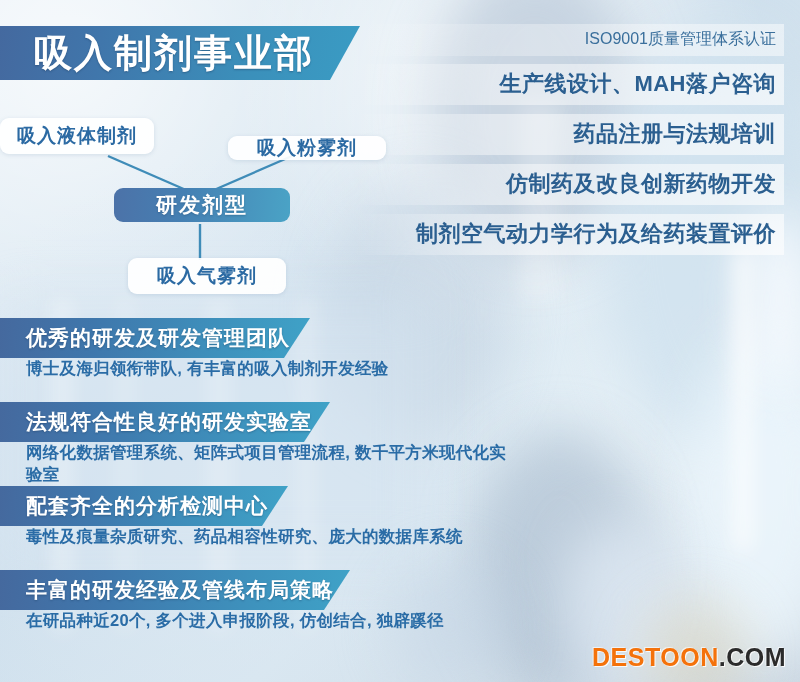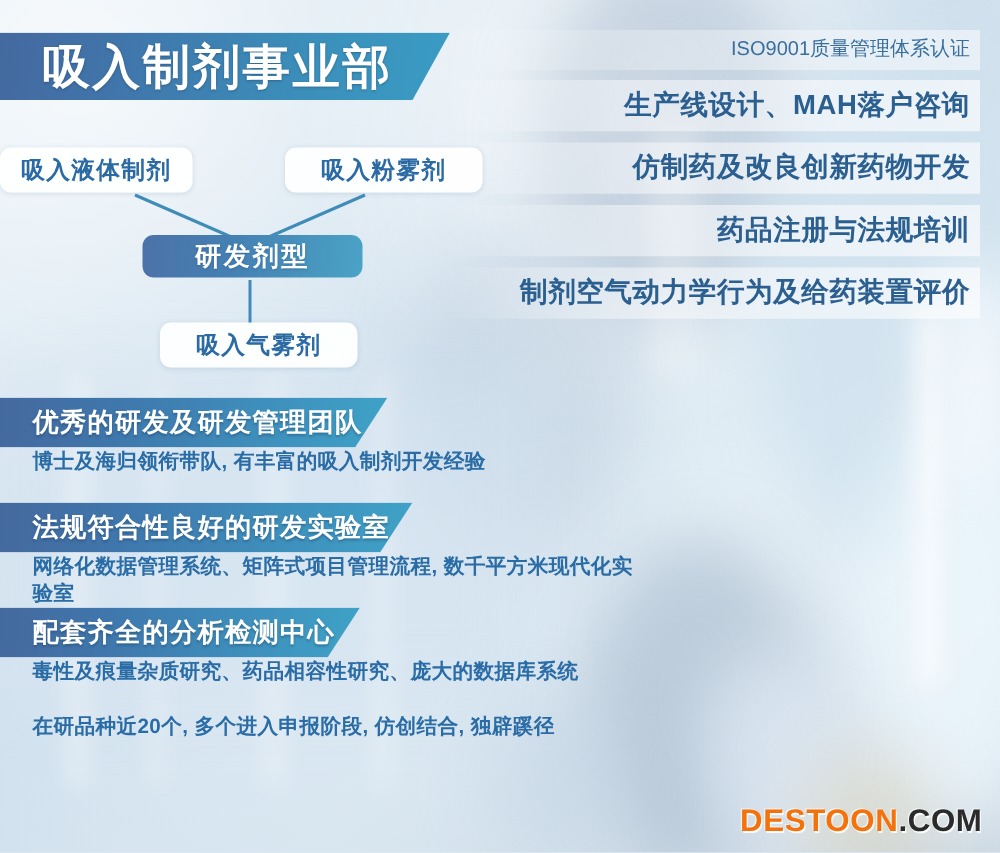--- a/index.html
+++ b/index.html
@@ -63,21 +63,21 @@
   
   #mindmap{position:absolute;left:0;top:110px;width:400px;height:190px;}
   #mm-svg{position:absolute;left:0;top:0;width:400px;height:190px;}
   .pill{
     position:absolute;background:rgba(255,255,255,.93);border-radius:9px;
     color:#2b6aa3;font-size:19px;font-weight:bold;letter-spacing:1px;
     display:flex;align-items:center;justify-content:center;
     box-shadow:0 1px 4px rgba(90,125,160,.18);
   }
   #pill-liquid{left:0;top:8px;width:154px;height:36px;}
-  #pill-powder{left:228px;top:8px;width:158px;height:36px;}
+  #pill-powder{left:228px;top:26px;width:158px;height:24px;}
   #pill-aero{left:128px;top:148px;width:158px;height:36px;}
   #core-box{
     position:absolute;left:114px;top:78px;width:176px;height:34px;border-radius:9px;
     background:linear-gradient(95deg,#4c72a8 0%,#4580b3 40%,#4aa3c6 100%);
     color:#ffffff;font-size:21px;font-weight:bold;letter-spacing:2px;
     display:flex;align-items:center;justify-content:center;
     text-shadow:0 1px 2px rgba(30,62,98,.35);
   }
 
   
@@ -126,22 +126,22 @@
   <div class="streak s5"></div>
   <div class="streak s6"></div>
 
   <div id="banner">
     <div id="banner-title">吸入制剂事业部</div>
   </div>
 
   <div id="right-list">
       <div class="r-row small">ISO9001质量管理体系认证</div>
       <div class="r-row big">生产线设计、MAH落户咨询</div>
+      <div class="r-row big">药品注册与法规培训</div>
       <div class="r-row big">仿制药及改良创新药物开发</div>
-      <div class="r-row big">药品注册与法规培训</div>
       <div class="r-row big">制剂空气动力学行为及给药装置评价</div>
     </div>
 
   <div id="mindmap">
     <svg id="mm-svg" viewBox="0 0 400 190">
       <line x1="108" y1="46" x2="186" y2="80" stroke="#3f8cb8" stroke-width="2.4"></line>
       <line x1="292" y1="46" x2="214" y2="80" stroke="#3f8cb8" stroke-width="2.4"></line>
       <line x1="200" y1="114" x2="200" y2="150" stroke="#3f8cb8" stroke-width="2.4"></line>
     </svg>
     <div class="pill" id="pill-liquid">
@@ -177,20 +177,23 @@
       </div>
       <div class="f-item">
         <div class="f-bar" style="width: 288px; clip-path: polygon(0px 0px, 288px 0px, 262px 40px, 0px 40px);">
           <span>配套齐全的分析检测中心</span>
         </div>
         <div class="f-sub">
           <span>毒性及痕量杂质研究、药品相容性研究、庞大的数据库系统</span>
         </div>
       </div>
       <div class="f-item">
+        <div class="f-bar" style="width: 350px; clip-path: polygon(0px 0px, 350px 0px, 324px 40px, 0px 40px);">
+          <span>丰富的研发经验及管线布局策略</span>
+        </div>
         <div class="f-sub">
           <span>在研品种近20个, 多个进入申报阶段, 仿创结合, 独辟蹊径</span>
         </div>
       </div>
     </div>
 
   <div id="watermark">
     <span id="wm-brand">DESTOON</span><span id="wm-tld">.COM</span>
   </div>
 

